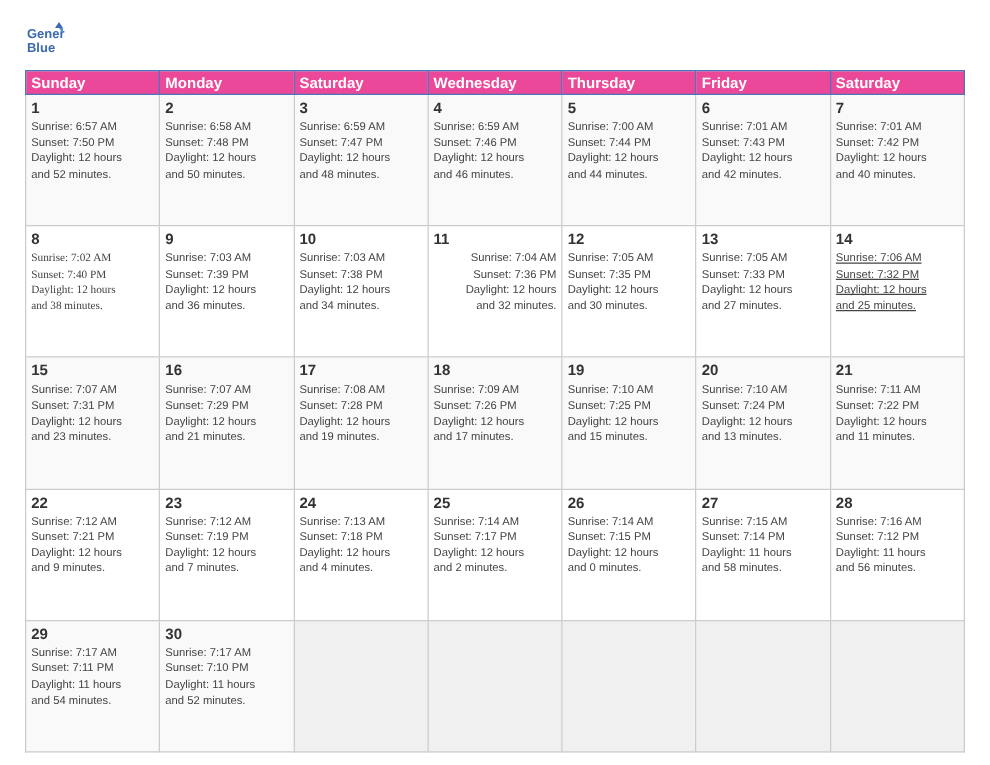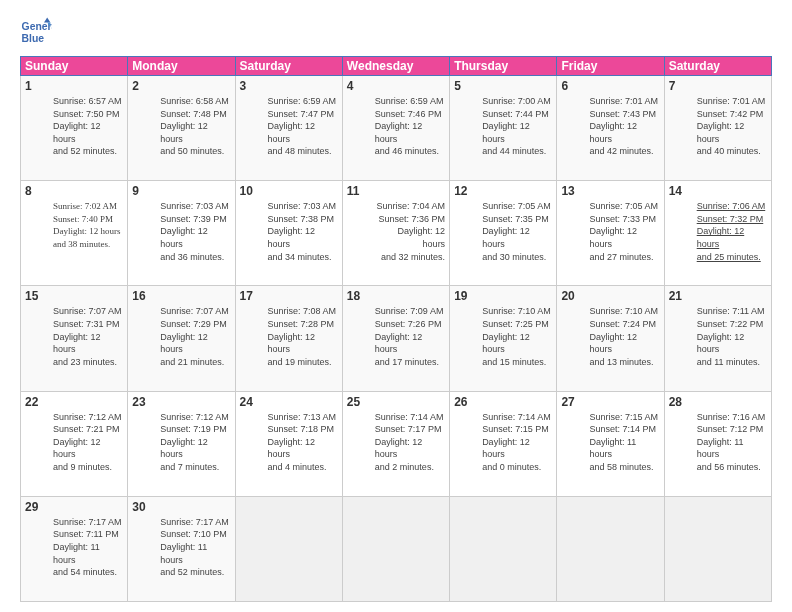--- a/index.html
+++ b/index.html
@@ -79,21 +79,20 @@
       font-size: 12px;
       font-weight: bold;
       color: #333;
       display: block;
       margin-bottom: 2px;
     }
     .day-info {
       font-size: 9px;
       color: #444;
       line-height: 1.4;
-      margin-left: 28px;
     }
     .empty-cell {
       background: #f0f0f0 !important;
     }
   </style>
 </head>
 <body>
 
 <div class="page">
   <div class="header">

